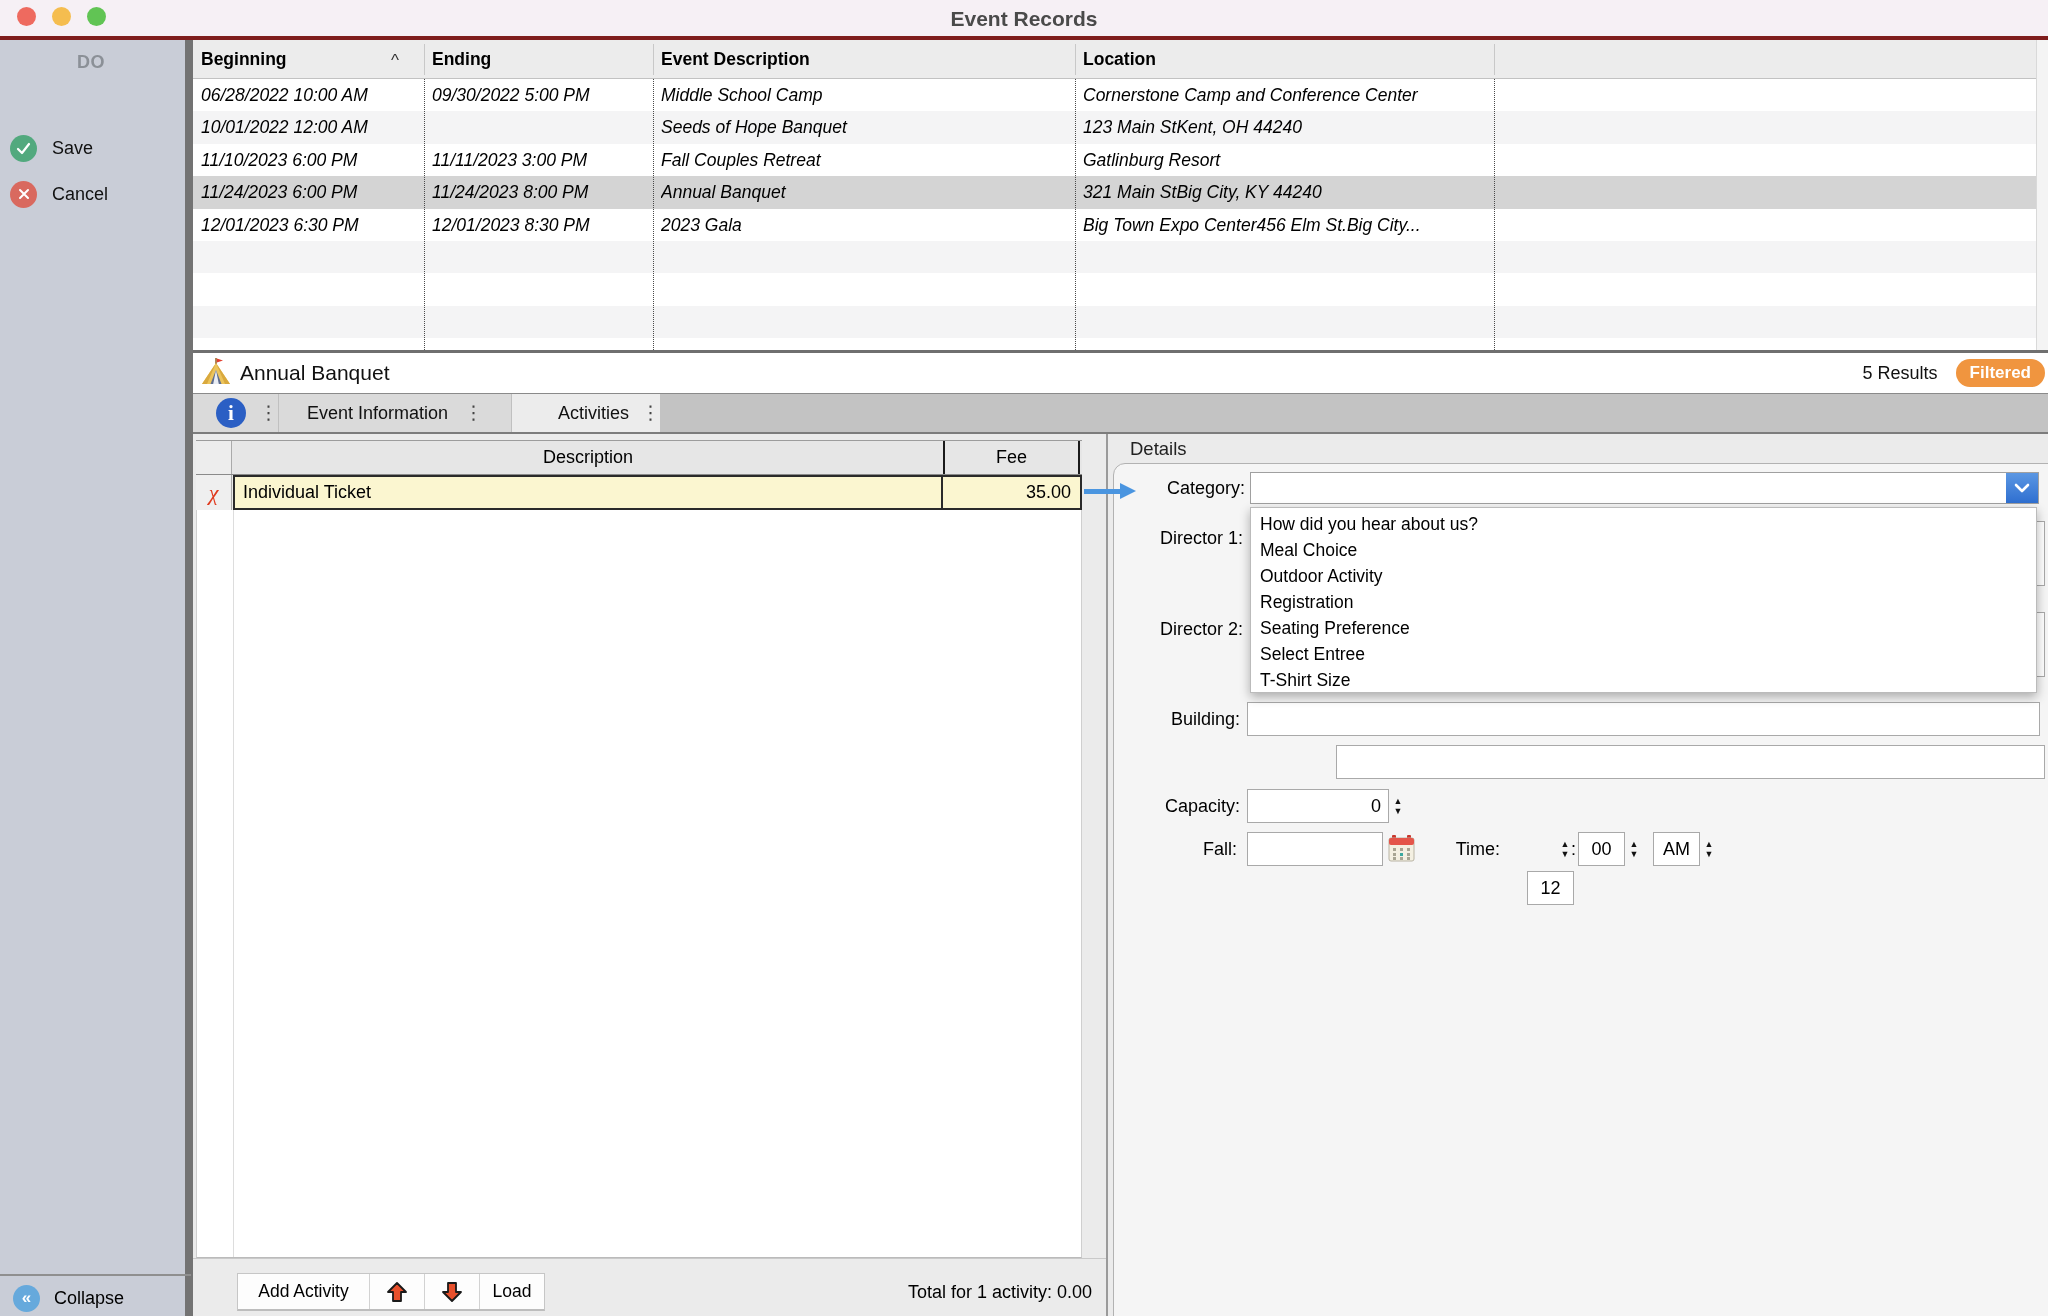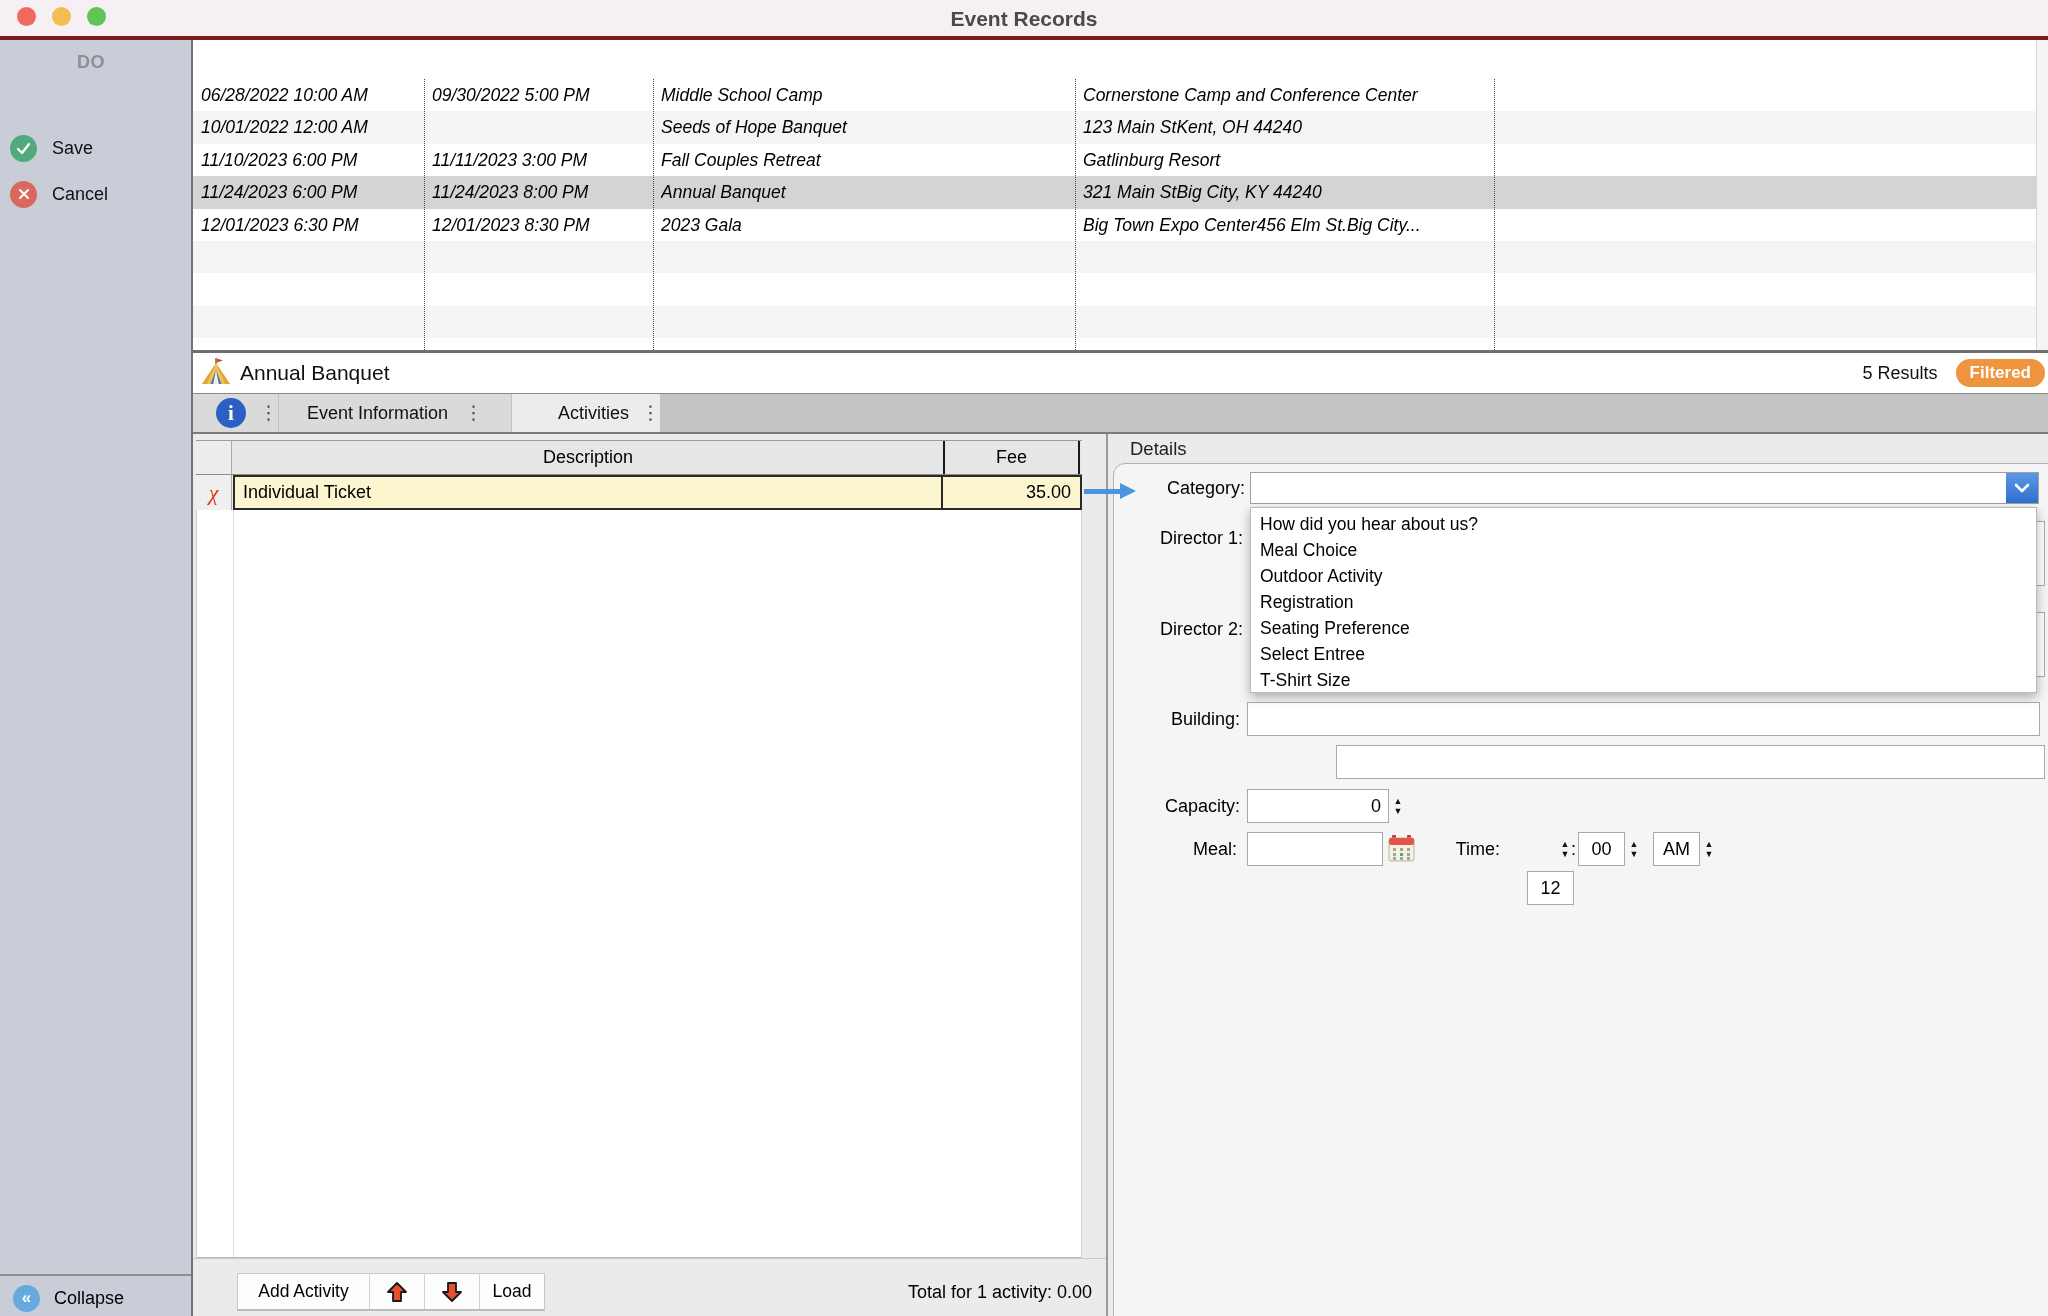--- a/index.html
+++ b/index.html
@@ -10,21 +10,21 @@
   }
   
   .titlebar { position:absolute; left:0; top:0; width:2048px; height:40px;
     background:#f6f0f5; border-bottom:4px solid #7f1d1d; z-index:5; }
   .tl { position:absolute; top:7px; width:19px; height:19px; border-radius:50%; }
   .tl.red{ left:17px; background:#ee6a5f; } .tl.yellow{ left:52px; background:#f5bd4f; } .tl.green{ left:87px; background:#61c454; }
   .win-title { position:absolute; left:0; right:0; top:0; height:40px; line-height:38px;
     text-align:center; font-size:21px; font-weight:bold; color:#4a4a4a; }
   
   .sidebar { position:absolute; left:0; top:40px; width:193px; height:1276px;
-    background:#c9cdd7; border-right:2px solid #737373; }
+    background:#c9cdd7; border-right:8px solid #737373; }
   .sb-header { position:absolute; left:0; top:12px; width:182px; text-align:center;
     font-size:18px; font-weight:bold; color:#8b9097; letter-spacing:.5px; }
   .sb-item { position:absolute; left:10px; height:28px; display:flex; align-items:center; gap:15px; cursor:default; }
   .sb-item .circ { width:27px; height:27px; border-radius:50%; display:flex; align-items:center; justify-content:center; flex:0 0 auto; }
   .sb-item span.lbl { font-size:18px; color:#111; }
   .sb-save{ top:94px; } .sb-cancel{ top:140px; }
   .sb-bottom-line { position:absolute; left:0; bottom:40px; width:191px; height:2px; background:#8f8f8f; }
   .sb-collapse { position:absolute; left:13px; bottom:2px; height:32px; display:flex; align-items:center; gap:14px; }
   .sb-collapse .circ { width:27px; height:27px; border-radius:50%; background:#66a9dc; color:#fff;
     display:flex; align-items:center; justify-content:center; font-size:17px; font-weight:bold; }
@@ -159,20 +159,31 @@
       <span class="lbl">Cancel</span>
     </div>
     <div class="sb-bottom-line"></div>
     <div class="sb-collapse">
       <span class="circ">«</span>
       <span class="lbl">Collapse</span>
     </div>
   </div>
 
   <div class="events">
+    <div class="ev-header">
+      <div class="h h-beg">Beginning</div>
+      <div class="sortcaret">^</div>
+      <div class="h h-end">Ending</div>
+      <div class="h h-desc">Event Description</div>
+      <div class="h h-loc">Location</div>
+      <div class="hline" style="left:231px;"></div>
+      <div class="hline" style="left:460px;"></div>
+      <div class="hline" style="left:882px;"></div>
+      <div class="hline" style="left:1301px;"></div>
+    </div>
     <div class="ev-rows">
       <div class="ev-row">
         <div class="c c-beg">06/28/2022 10:00 AM</div>
         <div class="c c-end">09/30/2022 5:00 PM</div>
         <div class="c c-desc">Middle School Camp</div>
         <div class="c c-loc">Cornerstone Camp and Conference Center</div>
       </div>
       <div class="ev-row shade">
         <div class="c c-beg">10/01/2022 12:00 AM</div>
         <div class="c c-end"></div>
@@ -313,21 +324,21 @@
     <div class="flabel" style="left:85px; top:312px; width:122px;margin-top:36px;">Room:</div>
     <div class="finput" style="left:228px; top:311px; width:709px; height:34px;"></div>
 
     <div class="flabel" style="left:28px; top:356px; width:104px;">Capacity:</div>
     <div class="finput cap-val" style="left:139px; top:355px; width:142px; height:34px;">0</div>
     <div class="stepper" style="left:283px; top:357px;">
       <span>▲</span>
       <span>▼</span>
     </div>
 
-    <div class="flabel" style="left:28px; top:399px; width:101px;">Meal:</div>
+    <div class="flabel" style="left:28px; top:399px; width:101px;">Fall:</div>
     <div class="finput" style="left:139px; top:398px; width:136px; height:34px;"></div>
     <svg class="cal" style="left:280px; top:400px;" viewBox="0 0 27 28">
       <rect x="4" y="1" width="4" height="6" rx="1" fill="#c9372c"></rect>
       <rect x="19" y="1" width="4" height="6" rx="1" fill="#c9372c"></rect>
       <rect x="1" y="4" width="25" height="23" rx="2" fill="#f4f0e2" stroke="#b9b4a4"></rect>
       <rect x="1" y="4" width="25" height="7" rx="2" fill="#e4554a"></rect>
       <g fill="#a8a593">
         <rect x="5" y="14" width="3" height="3"></rect>
           <rect x="12" y="14" width="3" height="3"></rect>
           <rect x="19" y="14" width="3" height="3"></rect>

